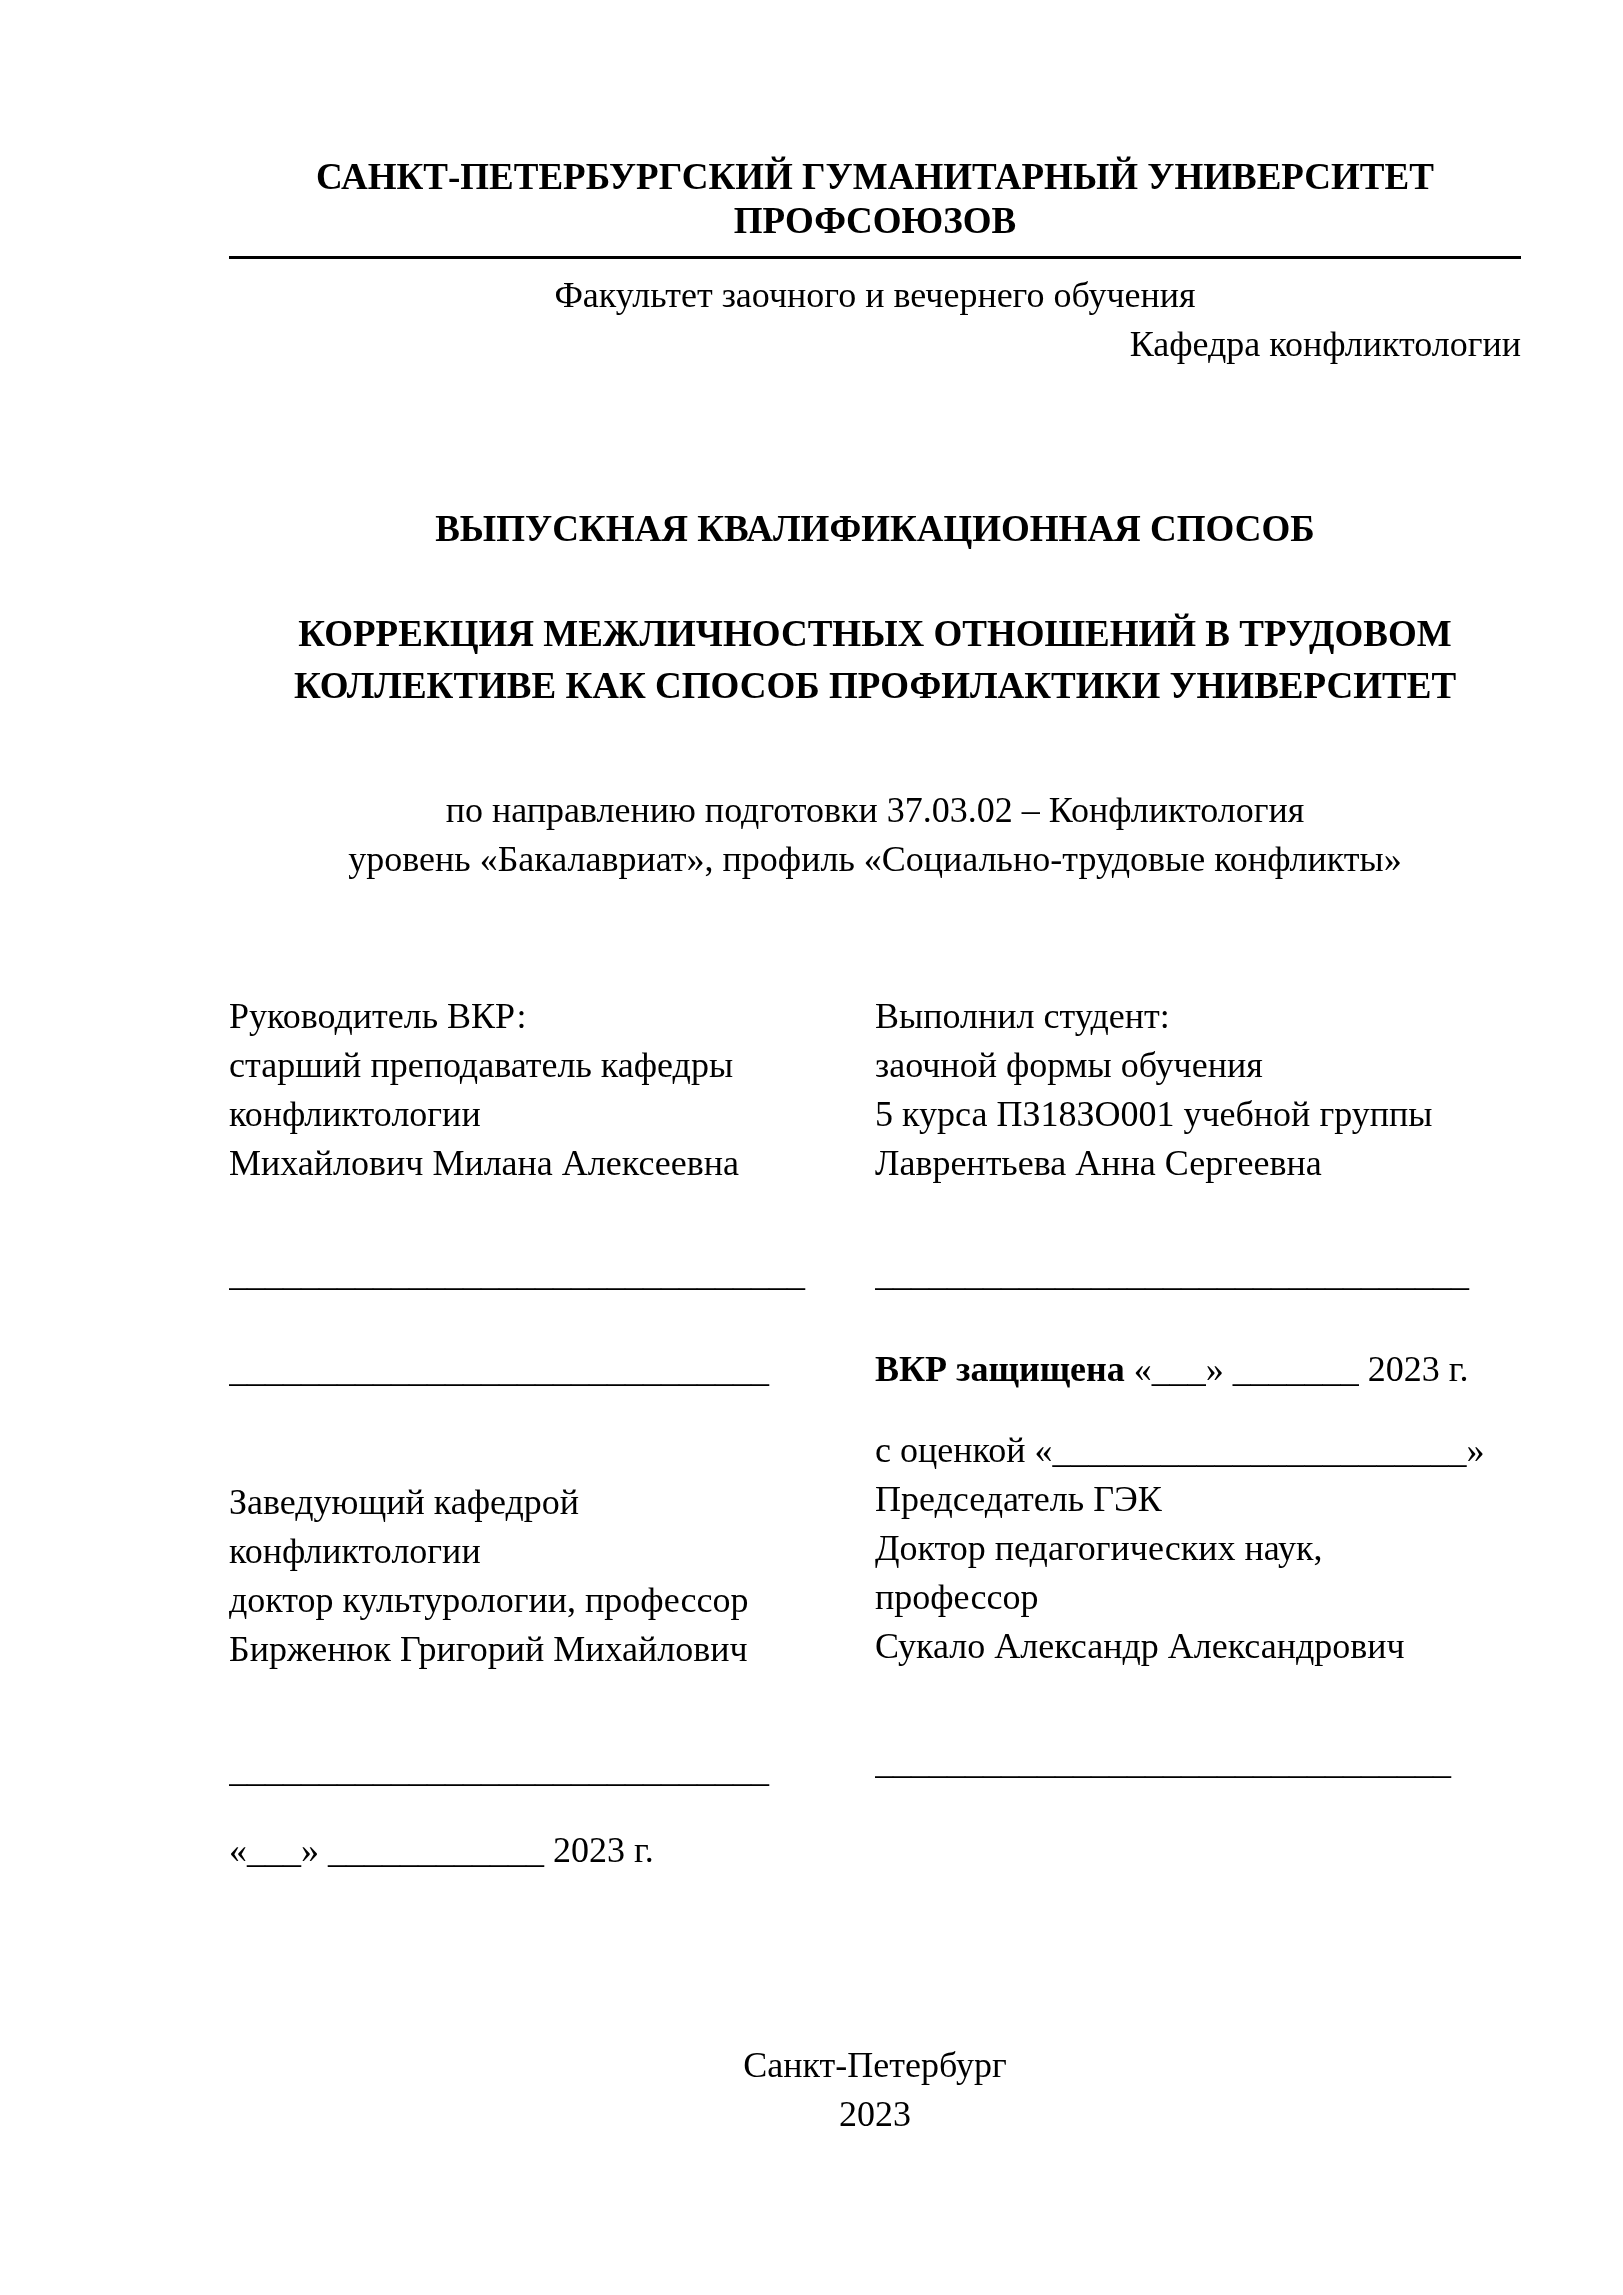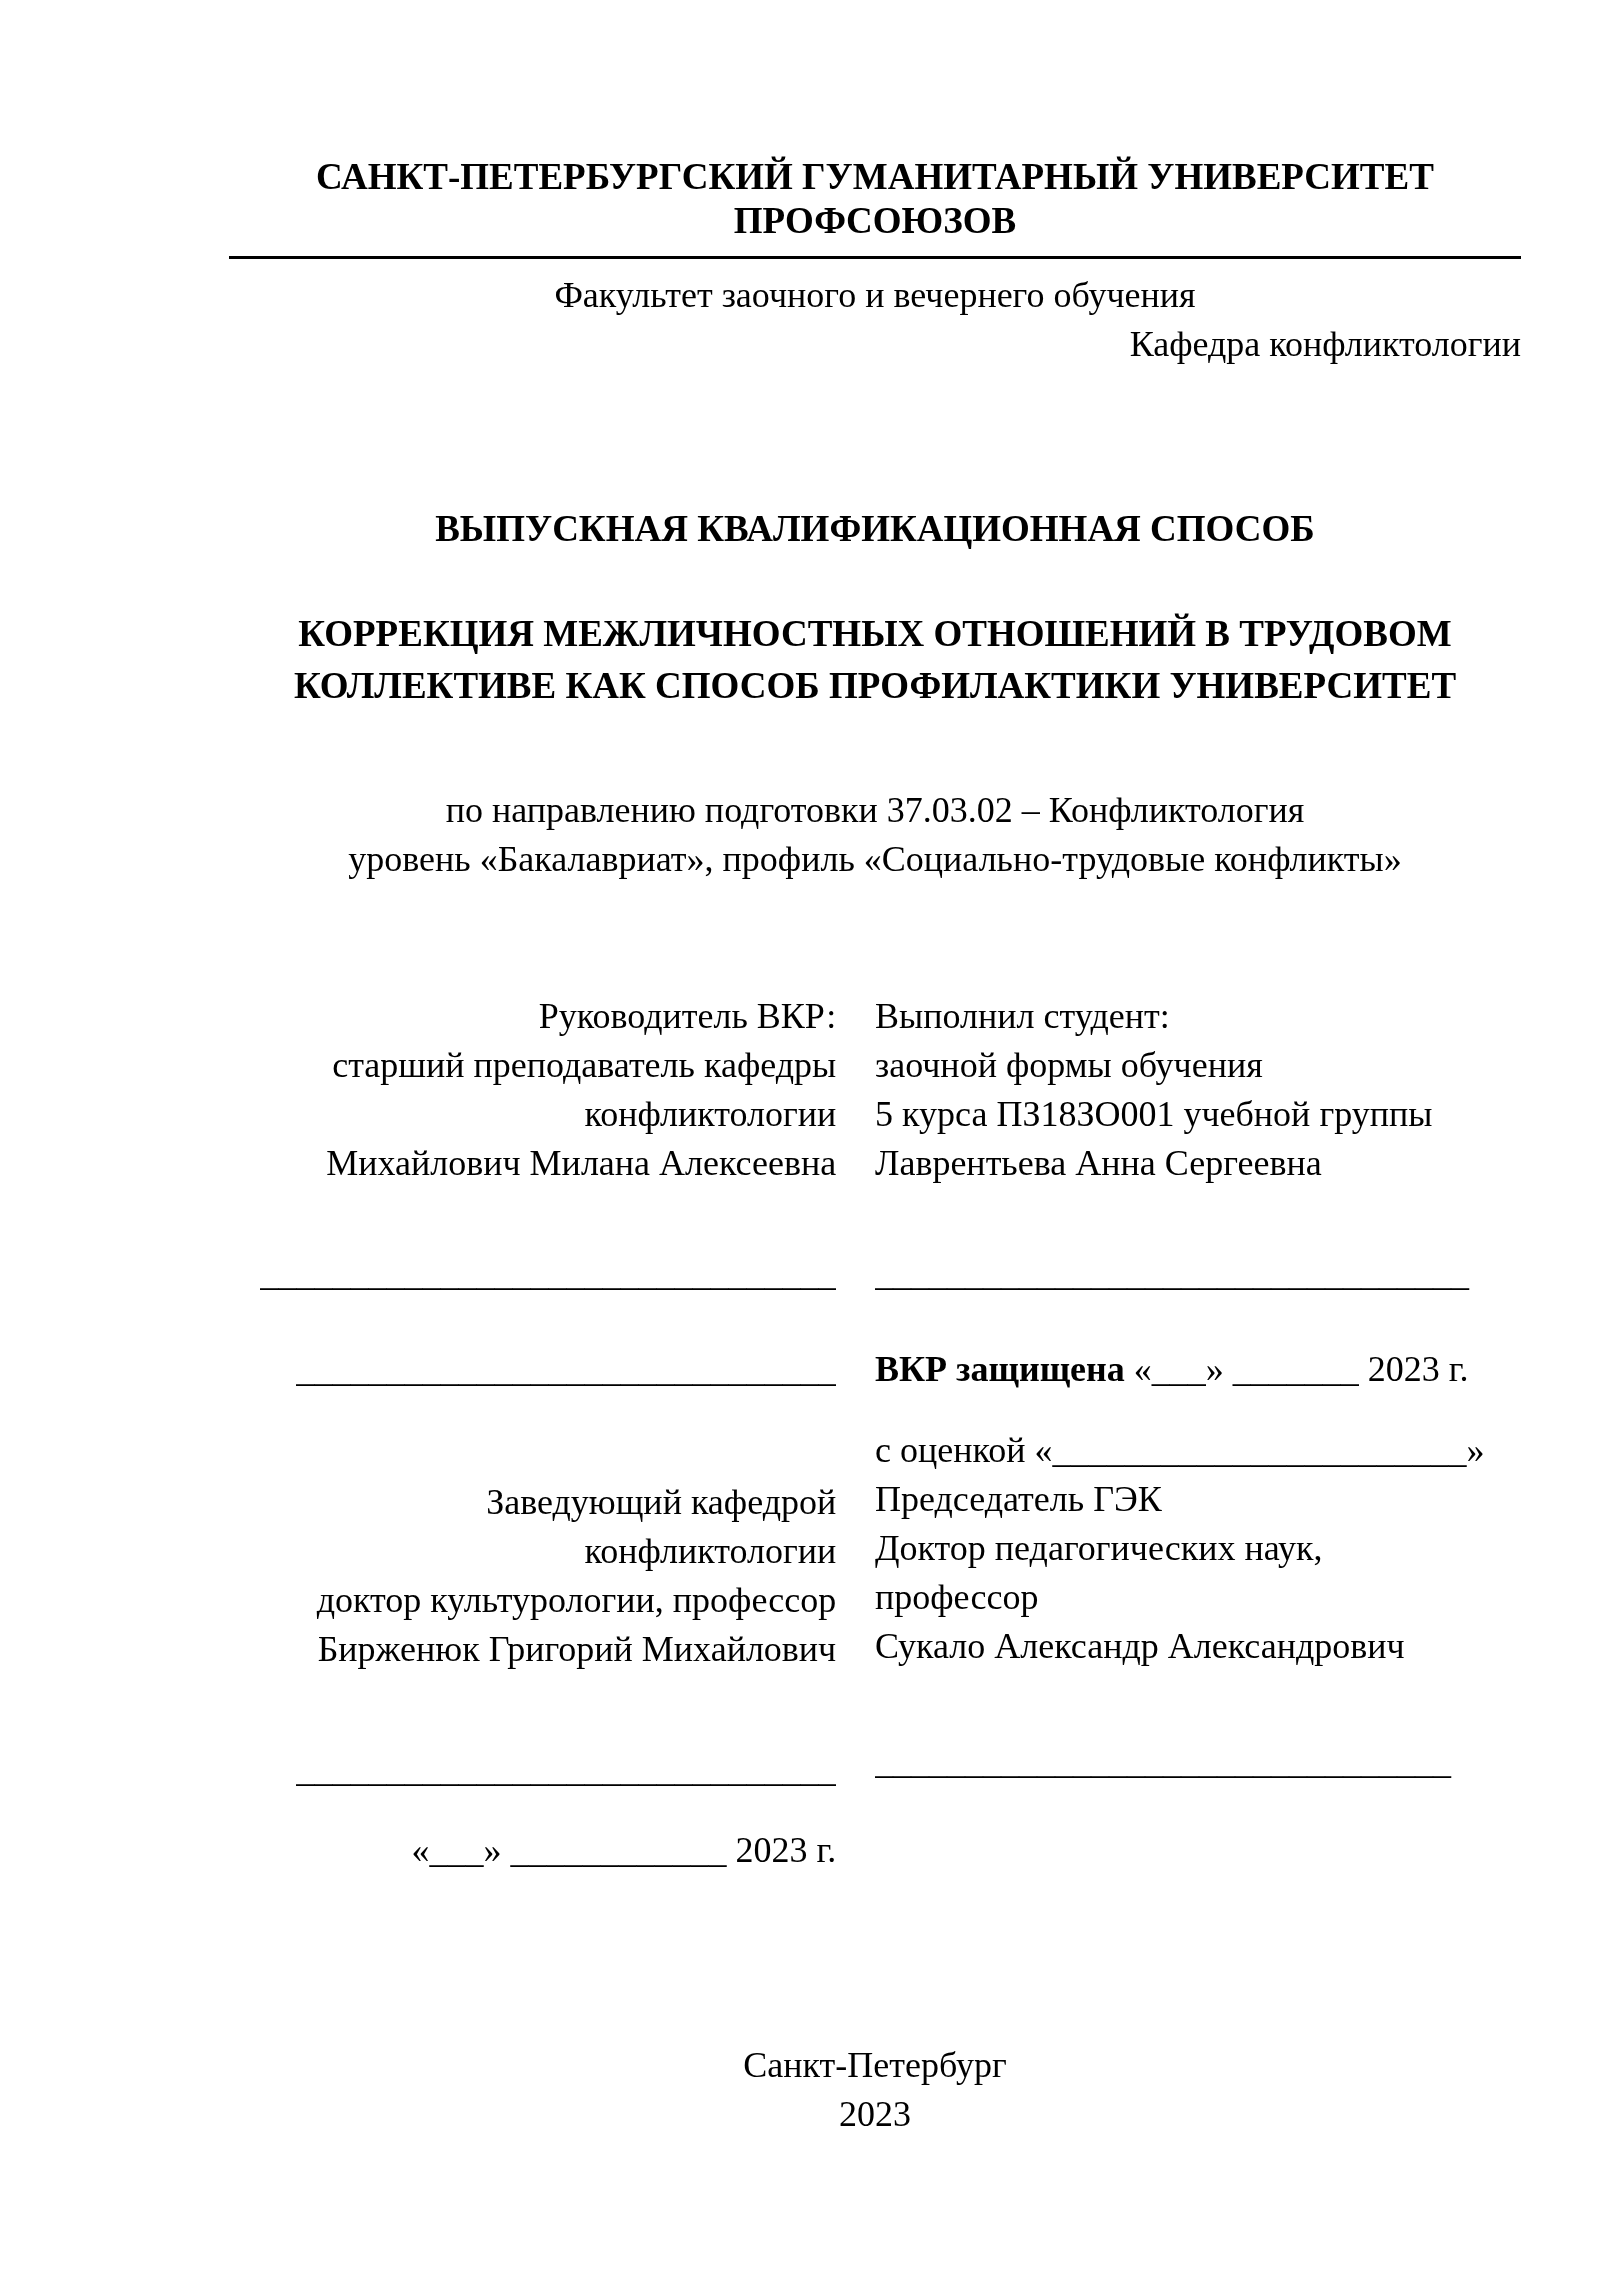--- a/index.html
+++ b/index.html
@@ -41,21 +41,21 @@
     font-size: 37px;
     line-height: 52px;
     margin-top: 55px;
   }
   .program { text-align: center; margin-top: 74px; }
   .columns {
     display: flex;
     justify-content: space-between;
     margin-top: 108px;
   }
-  .col-left { width: 47%; text-align: right; }
+  .col-left { width: 47%; }
   .col-right { width: 50%; }
   .sig { white-space: nowrap; overflow: hidden; }
   .bold { font-weight: bold; }
   .nowrap { white-space: nowrap; overflow: hidden; }
   .mt-78 { margin-top: 61px; }
   .mt-60 { margin-top: 47px; }
   .mt-107 { margin-top: 84px; }
   .mt-90 { margin-top: 71px; }
   .mt-84 { margin-top: 66px; }
   .mt-51 { margin-top: 32px; }

